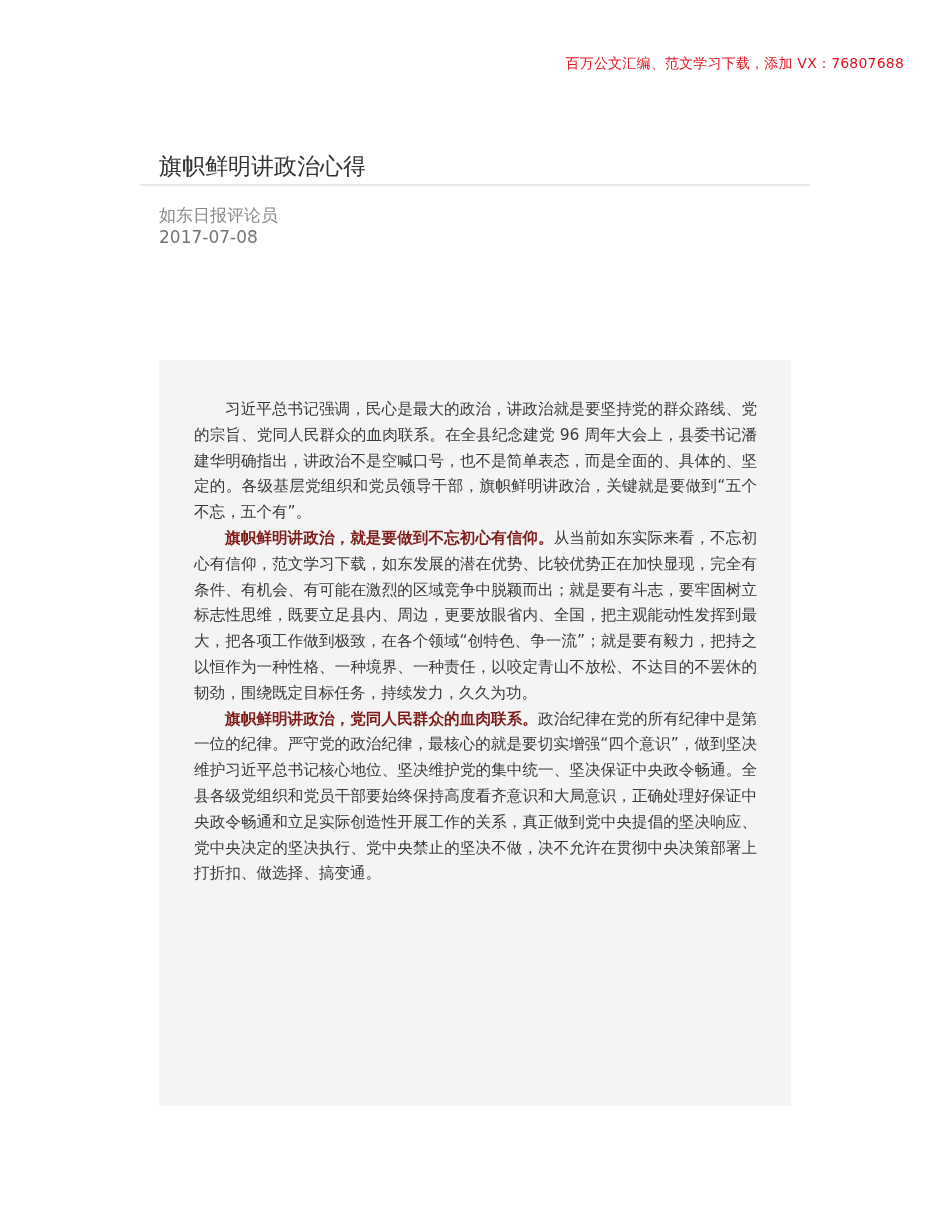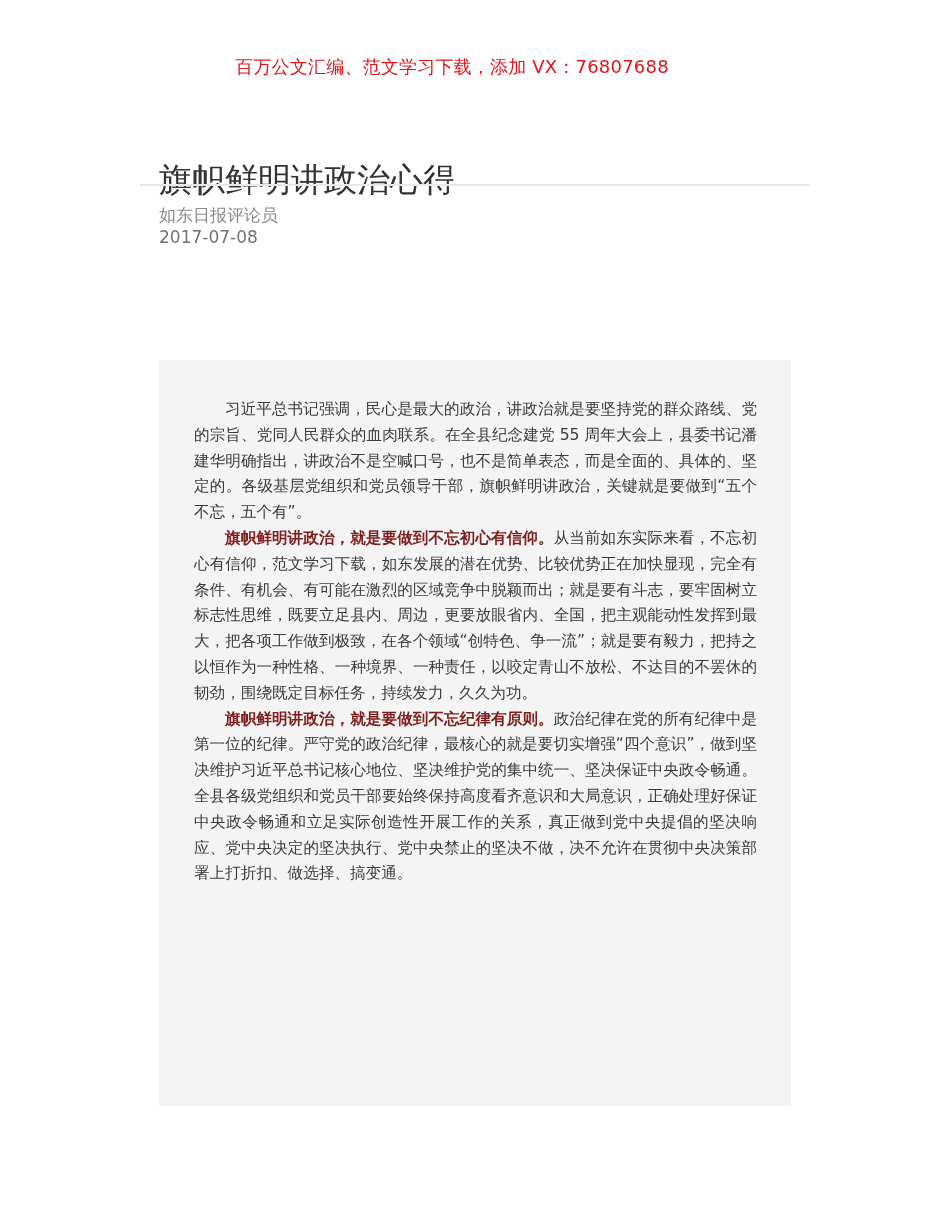--- a/index.html
+++ b/index.html
@@ -1,20 +1,20 @@
 <!DOCTYPE html>
 <html><head>
 <meta charset="utf-8">
 <style>
   html, body { margin:0; padding:0; background:#ffffff; }
   body { width:950px; height:1230px; position:relative; overflow:hidden;
          font-family:"DejaVu Sans", "Liberation Sans", sans-serif; }
-  .banner { position:absolute; left:0; top:55px; width:904px; text-align:center;
-            font-size:18px; color:#e0141e; letter-spacing:0.2px; }
-  .title { position:absolute; left:159px; top:136px; font-size:33px; color:#333333; font-weight:normal; }
+  .banner { position:absolute; left:0; top:55px; width:904px; text-align:right;
+            font-size:14px; color:#e0141e; letter-spacing:0.2px; }
+  .title { position:absolute; left:159px; top:136px; font-size:23px; color:#333333; font-weight:normal; }
   .divider { position:absolute; left:140px; top:184px; width:670px; height:2px; background:#e8e8e8; }
   .author { position:absolute; left:159px; top:204px; font-size:17px; color:#8a8a8a; line-height:22px;text-align:center; }
   .date { position:absolute; left:159px; top:226px; font-size:17px; color:#737373; line-height:22px; }
   .content-box { position:absolute; left:159px; top:360px; width:632px; height:746px; background:#f4f4f4; }
   .body-text { position:absolute; left:194px; top:397px; width:563px; }
   .para { margin:0; font-size:15.6px; line-height:25.8px; color:#3a3a3a; text-indent:31px;
           text-align:justify; text-justify:inter-character; }
   .lead { color:#7f1d1d; font-weight:bold; }
 </style>
 </head>
@@ -24,16 +24,16 @@
 
 <h1 class="title">旗帜鲜明讲政治心得</h1>
 <div class="divider"></div>
 
 <div class="author">如东日报评论员</div>
 <div class="date">2017-07-08</div>
 
 <div class="content-box"></div>
 
 <div class="body-text">
-  <p class="para"><span>习近平总书记强调，民心是最大的政治，讲政治就是要坚持党的群众路线、党的宗旨、党同人民群众的血肉联系。在全县纪念建党 55 周年大会上，县委书记潘建华明确指出，讲政治不是空喊口号，也不是简单表态，而是全面的、具体的、坚定的。各级基层党组织和党员领导干部，旗帜鲜明讲政治，关键就是要做到“五个不忘，五个有”。</span></p>
+  <p class="para"><span>习近平总书记强调，民心是最大的政治，讲政治就是要坚持党的群众路线、党的宗旨、党同人民群众的血肉联系。在全县纪念建党 96 周年大会上，县委书记潘建华明确指出，讲政治不是空喊口号，也不是简单表态，而是全面的、具体的、坚定的。各级基层党组织和党员领导干部，旗帜鲜明讲政治，关键就是要做到“五个不忘，五个有”。</span></p>
   <p class="para"><span class="lead">旗帜鲜明讲政治，就是要做到不忘初心有信仰。</span><span>从当前如东实际来看，不忘初心有信仰，范文学习下载，如东发展的潜在优势、比较优势正在加快显现，完全有条件、有机会、有可能在激烈的区域竞争中脱颖而出；就是要有斗志，要牢固树立标志性思维，既要立足县内、周边，更要放眼省内、全国，把主观能动性发挥到最大，把各项工作做到极致，在各个领域“创特色、争一流”；就是要有毅力，把持之以恒作为一种性格、一种境界、一种责任，以咬定青山不放松、不达目的不罢休的韧劲，围绕既定目标任务，持续发力，久久为功。</span></p>
-  <p class="para"><span class="lead">旗帜鲜明讲政治，就是要做到不忘纪律有原则。</span><span>政治纪律在党的所有纪律中是第一位的纪律。严守党的政治纪律，最核心的就是要切实增强“四个意识”，做到坚决维护习近平总书记核心地位、坚决维护党的集中统一、坚决保证中央政令畅通。全县各级党组织和党员干部要始终保持高度看齐意识和大局意识，正确处理好保证中央政令畅通和立足实际创造性开展工作的关系，真正做到党中央提倡的坚决响应、党中央决定的坚决执行、党中央禁止的坚决不做，决不允许在贯彻中央决策部署上打折扣、做选择、搞变通。</span></p>
+  <p class="para"><span class="lead">旗帜鲜明讲政治，党同人民群众的血肉联系。</span><span>政治纪律在党的所有纪律中是第一位的纪律。严守党的政治纪律，最核心的就是要切实增强“四个意识”，做到坚决维护习近平总书记核心地位、坚决维护党的集中统一、坚决保证中央政令畅通。全县各级党组织和党员干部要始终保持高度看齐意识和大局意识，正确处理好保证中央政令畅通和立足实际创造性开展工作的关系，真正做到党中央提倡的坚决响应、党中央决定的坚决执行、党中央禁止的坚决不做，决不允许在贯彻中央决策部署上打折扣、做选择、搞变通。</span></p>
 </div>
 
 </body></html>

